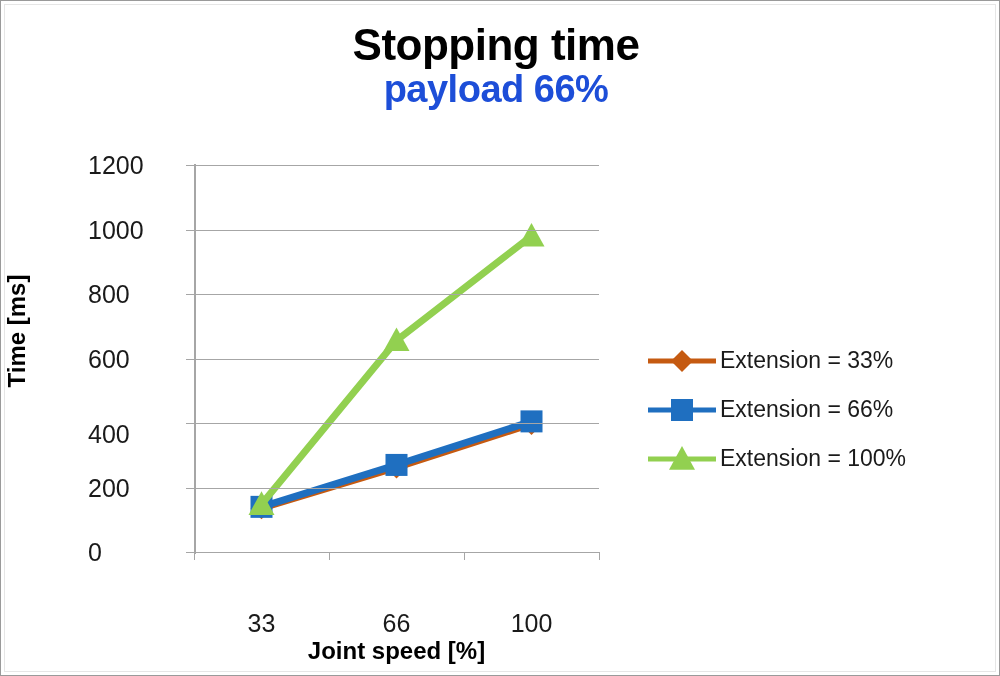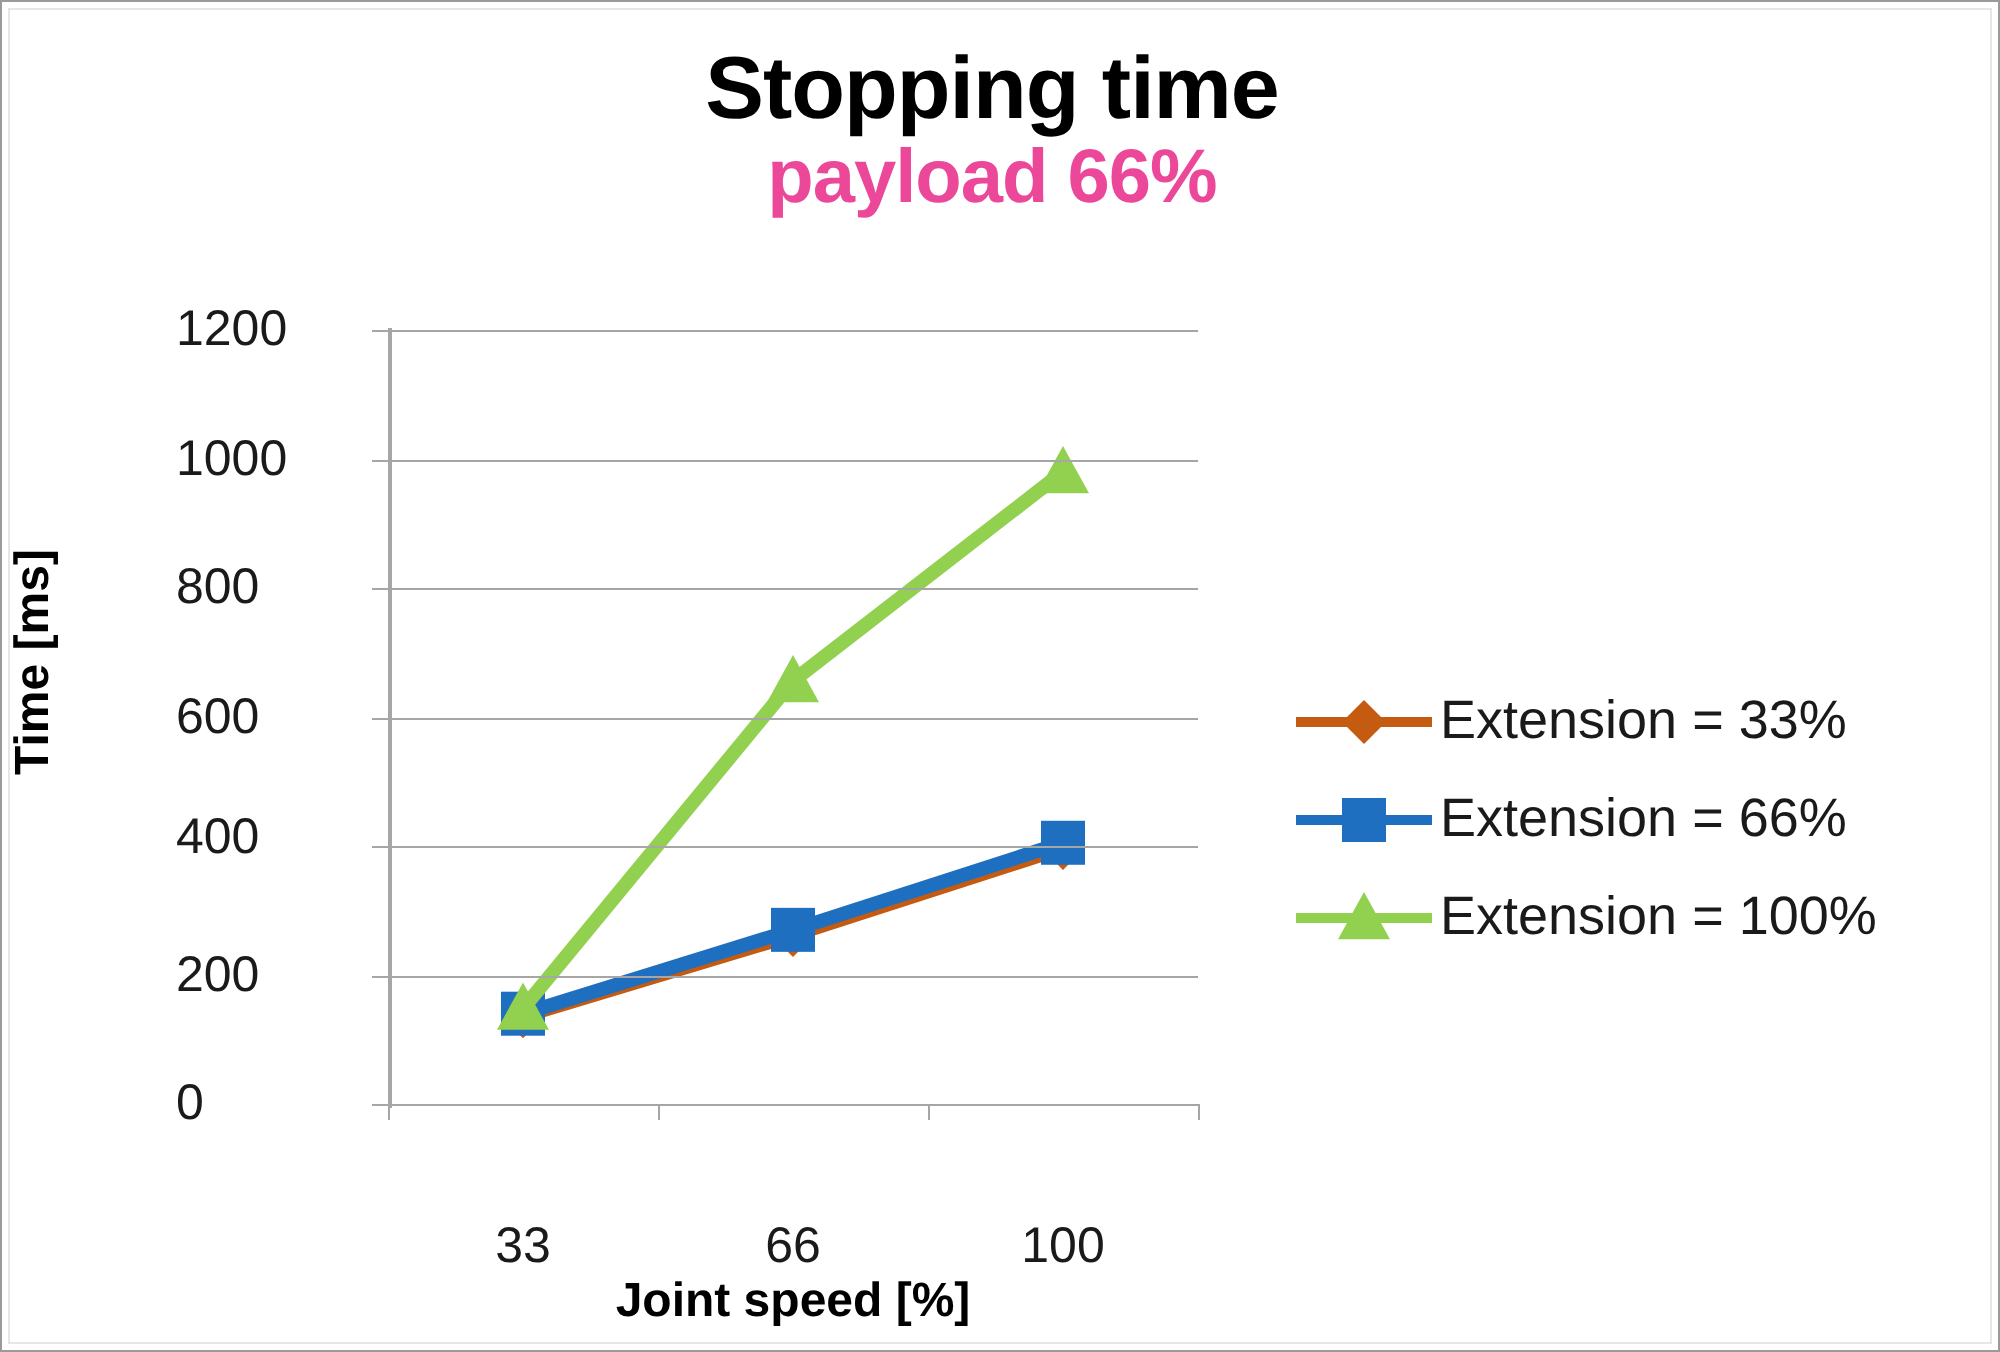--- a/index.html
+++ b/index.html
@@ -43,21 +43,21 @@
   #chart-title {
     font-size: 44px;
     font-weight: bold;
     color: #000000;
     line-height: 1.02;
     letter-spacing: -0.5px;
   }
   #chart-subtitle {
     font-size: 38px;
     font-weight: bold;
-    color: #ec4899;
+    color: #1d4ed8;
     line-height: 1.15;
     letter-spacing: -0.5px;
   }
 
   
   #y-axis-title {
     position: absolute;
     left: 22px;
     top: 280px;
     width: 140px;
@@ -181,21 +181,21 @@
     align-items: center;
     height: 49px;
   }
   .legend-swatch {
     width: 72px;
     height: 26px;
     flex: 0 0 72px;
     position: relative;
   }
   .legend-label {
-    font-size: 27px;
+    font-size: 23px;
     color: #1a1a1a;
     white-space: nowrap;
     margin-left: 2px;
   }
 </style>
 </head>
 <body>
 
 <div id="chart-frame">
   <div id="chart-inner"></div>
@@ -203,21 +203,21 @@
   <div id="title-block">
     <div id="chart-title">Stopping time</div>
     <div id="chart-subtitle">payload 66%</div>
   </div>
 
   <div id="y-axis-title">Time [ms]</div>
 
   <div id="y-labels">
       <div class="y-tick-label" style="top: 551px;">0</div>
       <div class="y-tick-label" style="top: 486.5px;">200</div>
-      <div class="y-tick-label" style="top: 418px;">400</div>
+      <div class="y-tick-label" style="top: 433px;">400</div>
       <div class="y-tick-label" style="top: 357.5px;">600</div>
       <div class="y-tick-label" style="top: 293px;">800</div>
       <div class="y-tick-label" style="top: 228.5px;">1000</div>
       <div class="y-tick-label" style="top: 164px;">1200</div>
     </div>
 
   <div id="y-axis-line"></div>
 
   <div id="plot-area">
     <svg id="series-svg" viewBox="0 0 405 387" preserveAspectRatio="none">

